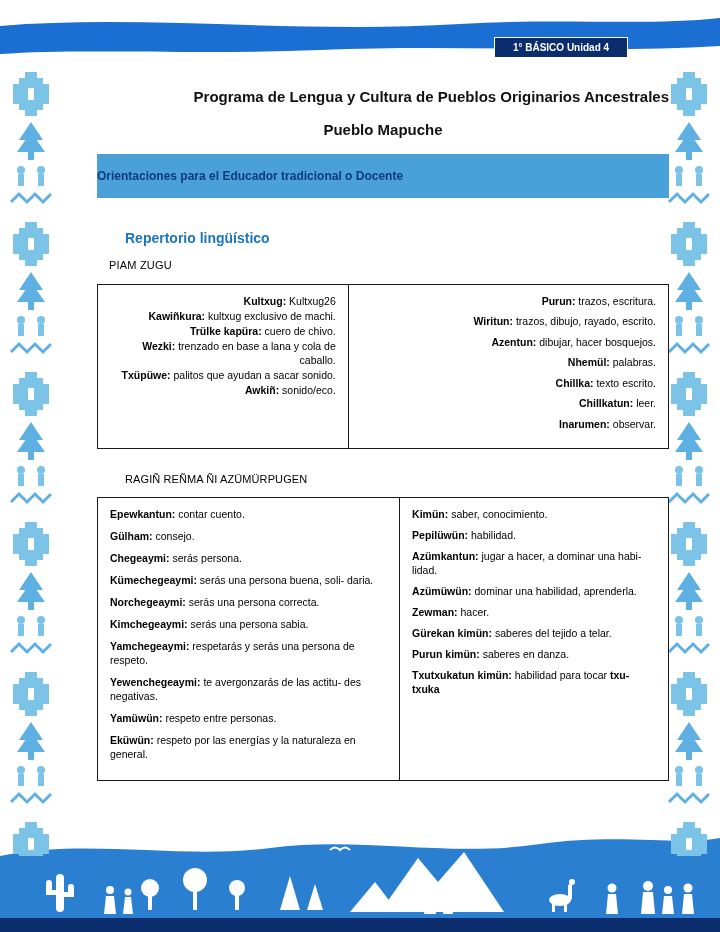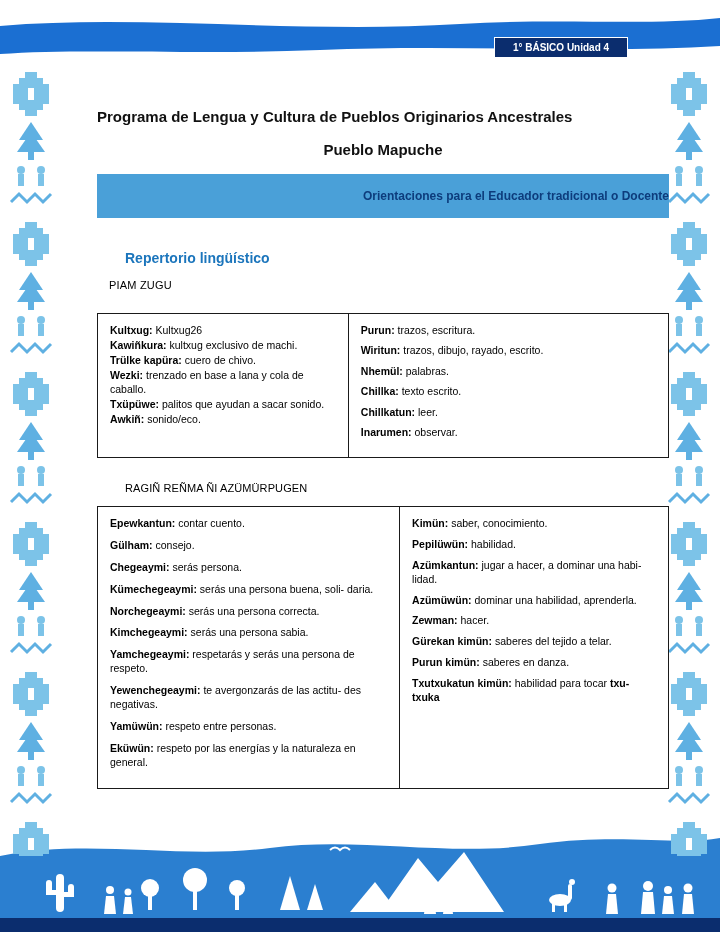--- a/index.html
+++ b/index.html
@@ -9,32 +9,32 @@
   .top-band{position:absolute;top:0;left:0;width:720px;height:64px;z-index:3;}
   .unit-badge{position:absolute;top:37px;right:92px;width:134px;height:21px;
     background:var(--navy,#0b2d6e);border:1px solid #fff;color:#fff;
     font-size:10px;font-weight:bold;display:flex;align-items:center;justify-content:center;z-index:5;}
 
   .ornament{position:absolute;top:64px;width:56px;height:792px;z-index:1;}
   .ornament.left{left:3px;}
   .ornament.right{right:3px;}
 
   .content{position:absolute;left:97px;top:64px;width:572px;z-index:4;color:#111;}
-  .title{font-size:15px;font-weight:bold;text-align:left;margin-top:44px;line-height:1.2;}
+  .title{font-size:15px;font-weight:bold;text-align:right;margin-top:24px;line-height:1.2;}
   .subtitle{font-size:15px;font-weight:bold;text-align:center;margin-top:15px;}
   .banner{margin-top:16px;height:44px;background:var(--banner-bg,#4aa0d8);
-    display:flex;align-items:center;justify-content:flex-end;}
+    display:flex;align-items:center;justify-content:flex-start;}
   .banner span{color:var(--banner-text,#0d3c7c);font-size:12px;font-weight:bold;}
   .section-title{margin:32px 0 0 28px;font-size:14px;font-weight:bold;color:var(--section-blue,#1b75bc);}
   .subheading{font-size:11px;font-weight:normal;color:#000;}
   .subheading.g1{margin:13px 0 0 12px;letter-spacing:.2px;}
   .subheading.g2{margin:24px 0 12px 28px;letter-spacing:.1px;}
 
   .gtable{display:flex;border:1.6px solid #1a1a1a;background:#fff;}
-  .gtable.t1{margin-top:22px;}
+  .gtable.t1{margin-top:13px;text-align:right;}
   .gtable.t2{margin-top:9px;}
   .cell{padding:10px 12px;font-size:10.5px;line-height:1.33;color:#000;}
   .t1 .cell.left{width:44%;border-right:1.6px solid #1a1a1a;}
   .t1 .cell.right{width:56%;}
   .t2 .cell.left{width:53%;border-right:1.6px solid #1a1a1a;}
   .t2 .cell.right{width:47%;}
   .entry{margin:0 0 var(--gap,0);}
   .cell.g0{--gap:1px;}
   .cell.g6{--gap:6.5px;}
   .cell.g7{--gap:7px;}
@@ -122,20 +122,21 @@
           <p class="entry"><strong>Kultxug:</strong> Kultxug26</p>
           <p class="entry"><strong>Kawiñkura:</strong> kultxug exclusivo de machi.</p>
           <p class="entry"><strong>Trülke kapüra:</strong> cuero de chivo.</p>
           <p class="entry"><strong>Wezki:</strong> trenzado en base a lana y cola de caballo.</p>
           <p class="entry"><strong>Txüpüwe:</strong> palitos que ayudan a sacar sonido.</p>
           <p class="entry"><strong>Awkiñ:</strong> sonido/eco.</p>
         </div>
       <div class="cell right g6" id="g1-right">
           <p class="entry"><strong>Purun:</strong> trazos, escritura.</p>
           <p class="entry"><strong>Wiritun:</strong> trazos, dibujo, rayado, escrito.</p>
+          <p class="entry"><strong>Azentun:</strong> dibujar, hacer bosquejos.</p>
           <p class="entry"><strong>Nhemül:</strong> palabras.</p>
           <p class="entry"><strong>Chillka:</strong> texto escrito.</p>
           <p class="entry"><strong>Chillkatun:</strong> leer.</p>
           <p class="entry"><strong>Inarumen:</strong> observar.</p>
         </div>
     </div>
 
     <div class="subheading g2">RAGIÑ REÑMA ÑI AZÜMÜRPUGEN</div>
     <div class="gtable t2">
       <div class="cell left g8" id="g2-left">

